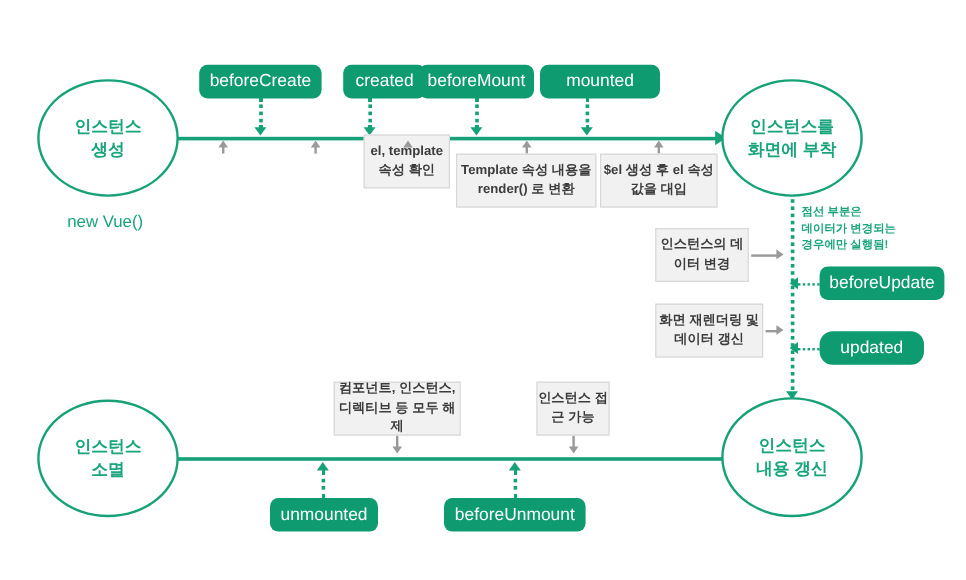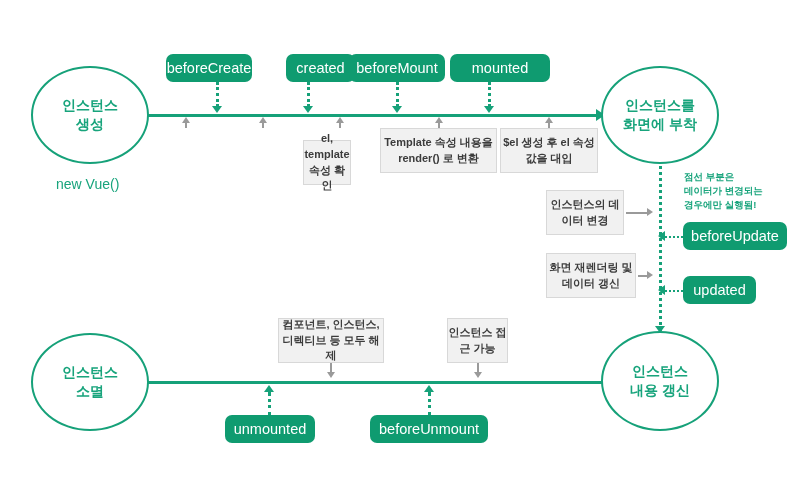--- a/index.html
+++ b/index.html
@@ -131,21 +131,20 @@
     white-space: nowrap;
   }
   .note {
     position: absolute;
     color: #18a47c;
     font-size: 9.5px;
     font-weight: bold;
     line-height: 1.45;
     z-index: 6;
     white-space: nowrap;
-    margin-left: 16px;
   }
 </style>
 </head>
 <body>
 
 <div id="canvas">
 
   <div class="hline" style="left:148px; top:114px; width:454px;"></div>
   <div class="ah ah-right-g" style="left:596px; top:109px;"></div>
 
@@ -157,21 +156,21 @@
   </div>
   <div class="caption" style="left:56px; top:176px;">new Vue()</div>
 
   <div class="circle" style="left:601px; top:66px; width:118px; height:98px;">
     <div>
       <span>인스턴스를</span>
       <span>화면에 부착</span>
     </div>
   </div>
 
-  <div class="pill" style="left:166px; top:54px; width:86px;">
+  <div class="pill" style="left:166px; top:54px; width:102px;">
     <span>beforeCreate</span>
   </div>
   <div class="pill" style="left:286px; top:54px; width:69px;">
     <span>created</span>
   </div>
   <div class="pill" style="left:349px; top:54px; width:96px;">
     <span>beforeMount</span>
   </div>
   <div class="pill" style="left:450px; top:54px; width:100px;">
     <span>mounted</span>
@@ -188,21 +187,21 @@
 
   <div class="vdots" style="left:488px; top:82px; height:25px;"></div>
   <div class="ah ah-down-g" style="left:484px; top:106px;"></div>
 
   <div class="garrow" style="left:185px; top:122px; height:6px;"></div>
   <div class="ah ah-up-gray" style="left:182px; top:117px;"></div>
 
   <div class="garrow" style="left:262px; top:122px; height:6px;"></div>
   <div class="ah ah-up-gray" style="left:259px; top:117px;"></div>
 
-  <div class="gbox" style="left:303px; top:140px; width:48px; height:45px;align-items:center;">
+  <div class="gbox" style="left:303px; top:112px; width:72px; height:45px;align-items:center;">
     <div>
       <span>el, template</span>
       <span>속성 확인</span>
     </div>
   </div>
   <div class="garrow" style="left:339px; top:122px; height:6px;"></div>
   <div class="ah ah-up-gray" style="left:336px; top:117px;"></div>
 
   <div class="gbox" style="left:380px; top:128px; width:117px; height:45px;">
     <div>
@@ -230,21 +229,21 @@
     <span>데이터가 변경되는</span><br>
     <span>경우에만 실행됨!</span>
   </div>
 
   <div class="pill" style="left:683px; top:222px; width:104px;">
     <span>beforeUpdate</span>
   </div>
   <div class="hdots" style="left:665px; top:236px; width:18px;"></div>
   <div class="ah ah-left-g" style="left:658px; top:231px;"></div>
 
-  <div class="pill" style="left:683px; top:276px; width:73px;">
+  <div class="pill" style="left:683px; top:276px; width:87px;border-radius:11px;">
     <span>updated</span>
   </div>
   <div class="hdots" style="left:665px; top:290px; width:18px;"></div>
   <div class="ah ah-left-g" style="left:658px; top:285px;"></div>
 
   <div class="gbox" style="left:546px; top:190px; width:78px; height:45px;">
     <div>
       <span>인스턴스의</span>
       <span>데이터 변경</span>
     </div>

